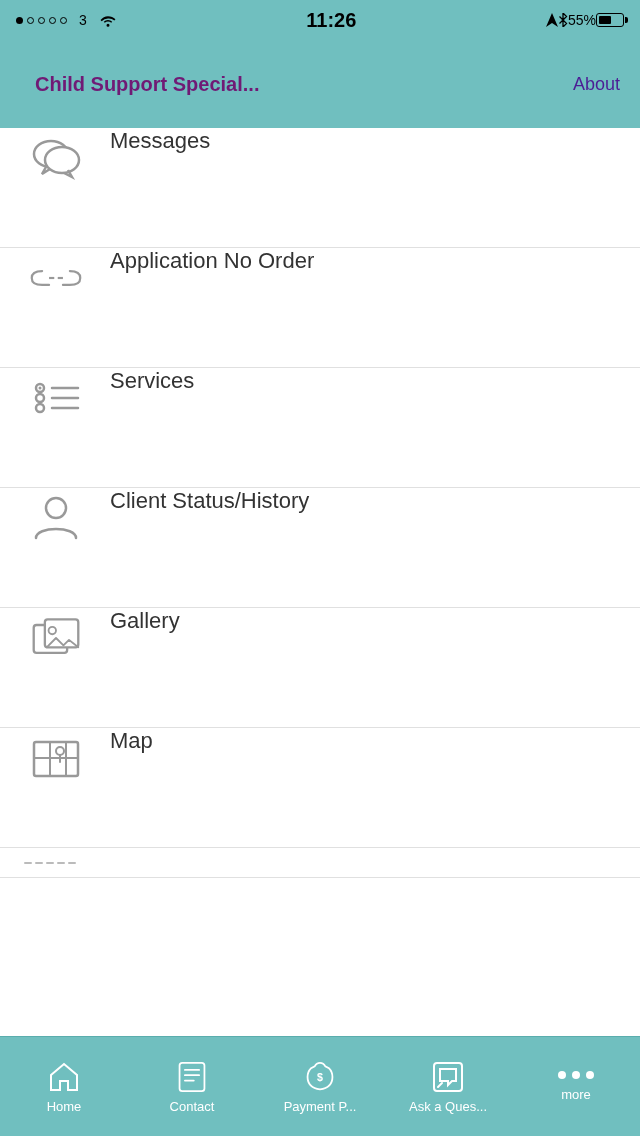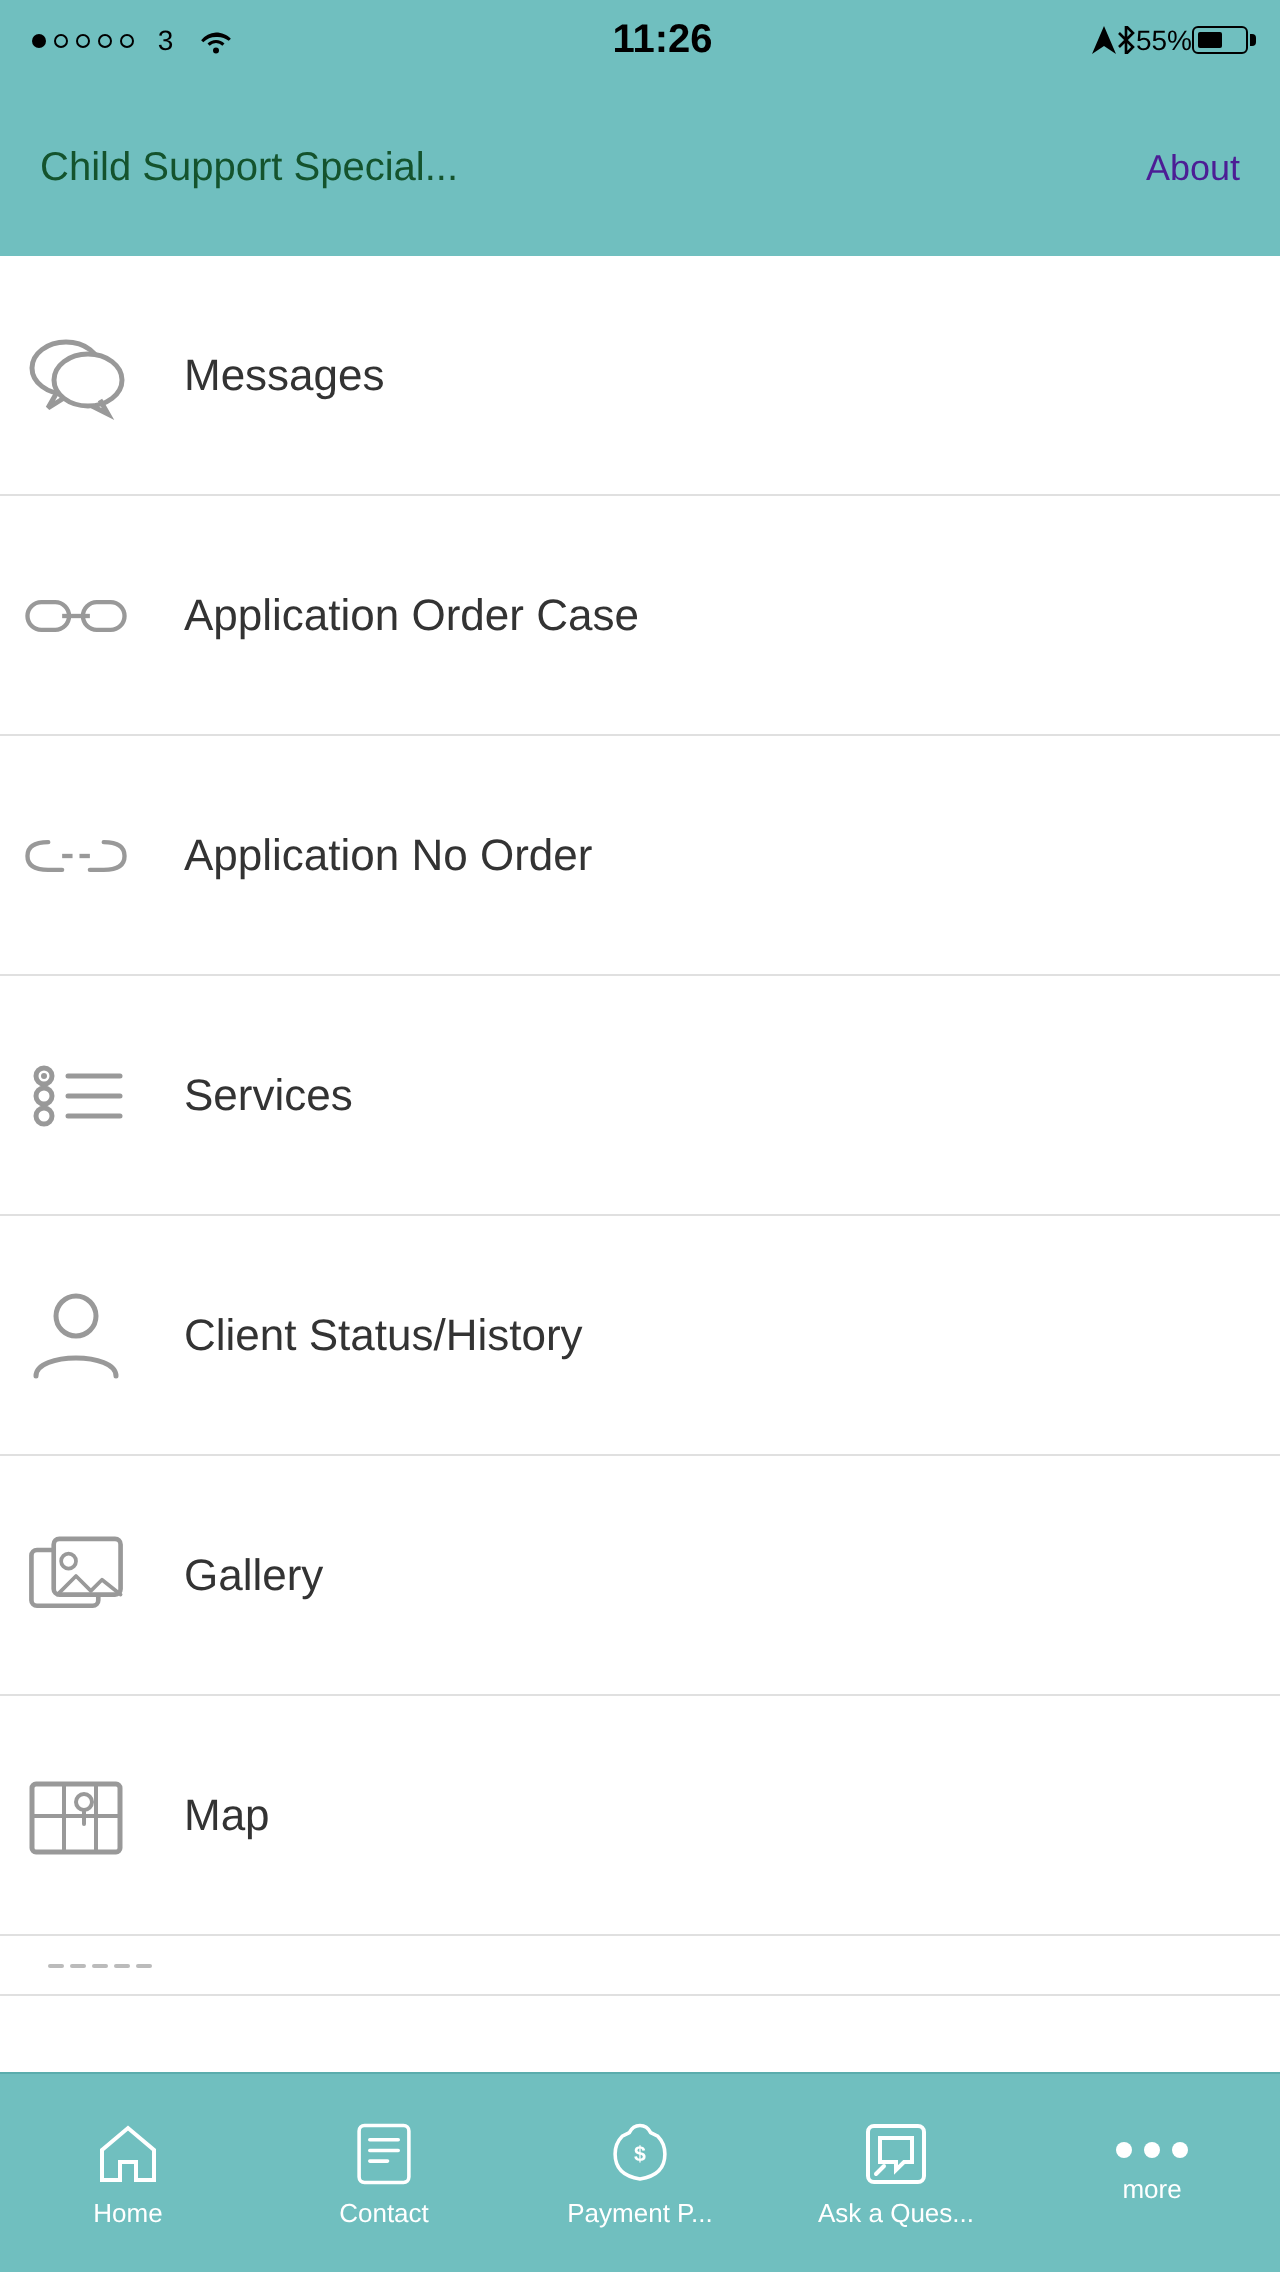--- a/index.html
+++ b/index.html
@@ -51,33 +51,33 @@
       width: 100%;
       height: 88px;
       background: #70bfbf;
       display: flex;
       align-items: center;
       justify-content: space-between;
       padding: 0 20px;
     }
     .nav-title {
       font-size: 20px;
-      color: #14532d;
-      font-weight: 400;
+      color: #701a75;
+      font-weight: 700;
+      margin-left: 15px;
     }
     .nav-about {
       font-size: 18px;
       color: #4c1d95;
       font-weight: 400;
       cursor: pointer;
     }
     .menu-item {
       display: flex;
-      align-items: center;
-      padding: 0 8px;
+      padding: 0 26px;
       height: 120px;
       border-bottom: 1px solid #e0e0e0;
       cursor: pointer;
       background: #fff;
     }
     .menu-icon {
       width: 60px;
       height: 60px;
       display: flex;
       align-items: center;
@@ -177,31 +177,20 @@
 
         <ellipse cx="21" cy="22" rx="17" ry="13" stroke="#999" stroke-width="2.5" fill="none"></ellipse>
         <ellipse cx="32" cy="28" rx="17" ry="13" stroke="#999" stroke-width="2.5" fill="white"></ellipse>
         <path d="M16 35 L12 42 L20 37" stroke="#999" stroke-width="2.5" fill="none"></path>
         <path d="M38 38 L42 45 L34 41" stroke="#999" stroke-width="2.5" fill="none"></path>
       </svg>
     </div>
     <span class="menu-label">Messages</span>
   </div>
 
-  <div class="menu-item">
-    <div class="menu-icon">
-      <svg viewBox="0 0 60 36" fill="none">
-
-        <rect x="2" y="10" width="24" height="16" rx="8" stroke="#999" stroke-width="2.5" fill="none"></rect>
-        <rect x="34" y="10" width="24" height="16" rx="8" stroke="#999" stroke-width="2.5" fill="none"></rect>
-        <line x1="22" y1="18" x2="38" y2="18" stroke="#999" stroke-width="2.5"></line>
-      </svg>
-    </div>
-    <span class="menu-label">Application Order Case</span>
-  </div>
 
   <div class="menu-item">
     <div class="menu-icon">
       <svg viewBox="0 0 60 36" fill="none">
 
         <path d="M14 10 Q2 10 2 18 Q2 26 14 26 L22 26" stroke="#999" stroke-width="2.5" fill="none" stroke-linecap="round"></path>
         <path d="M46 10 Q58 10 58 18 Q58 26 46 26 L38 26" stroke="#999" stroke-width="2.5" fill="none" stroke-linecap="round"></path>
         <line x1="22" y1="18" x2="28" y2="18" stroke="#999" stroke-width="2.5"></line>
         <line x1="32" y1="18" x2="38" y2="18" stroke="#999" stroke-width="2.5"></line>
       </svg>

